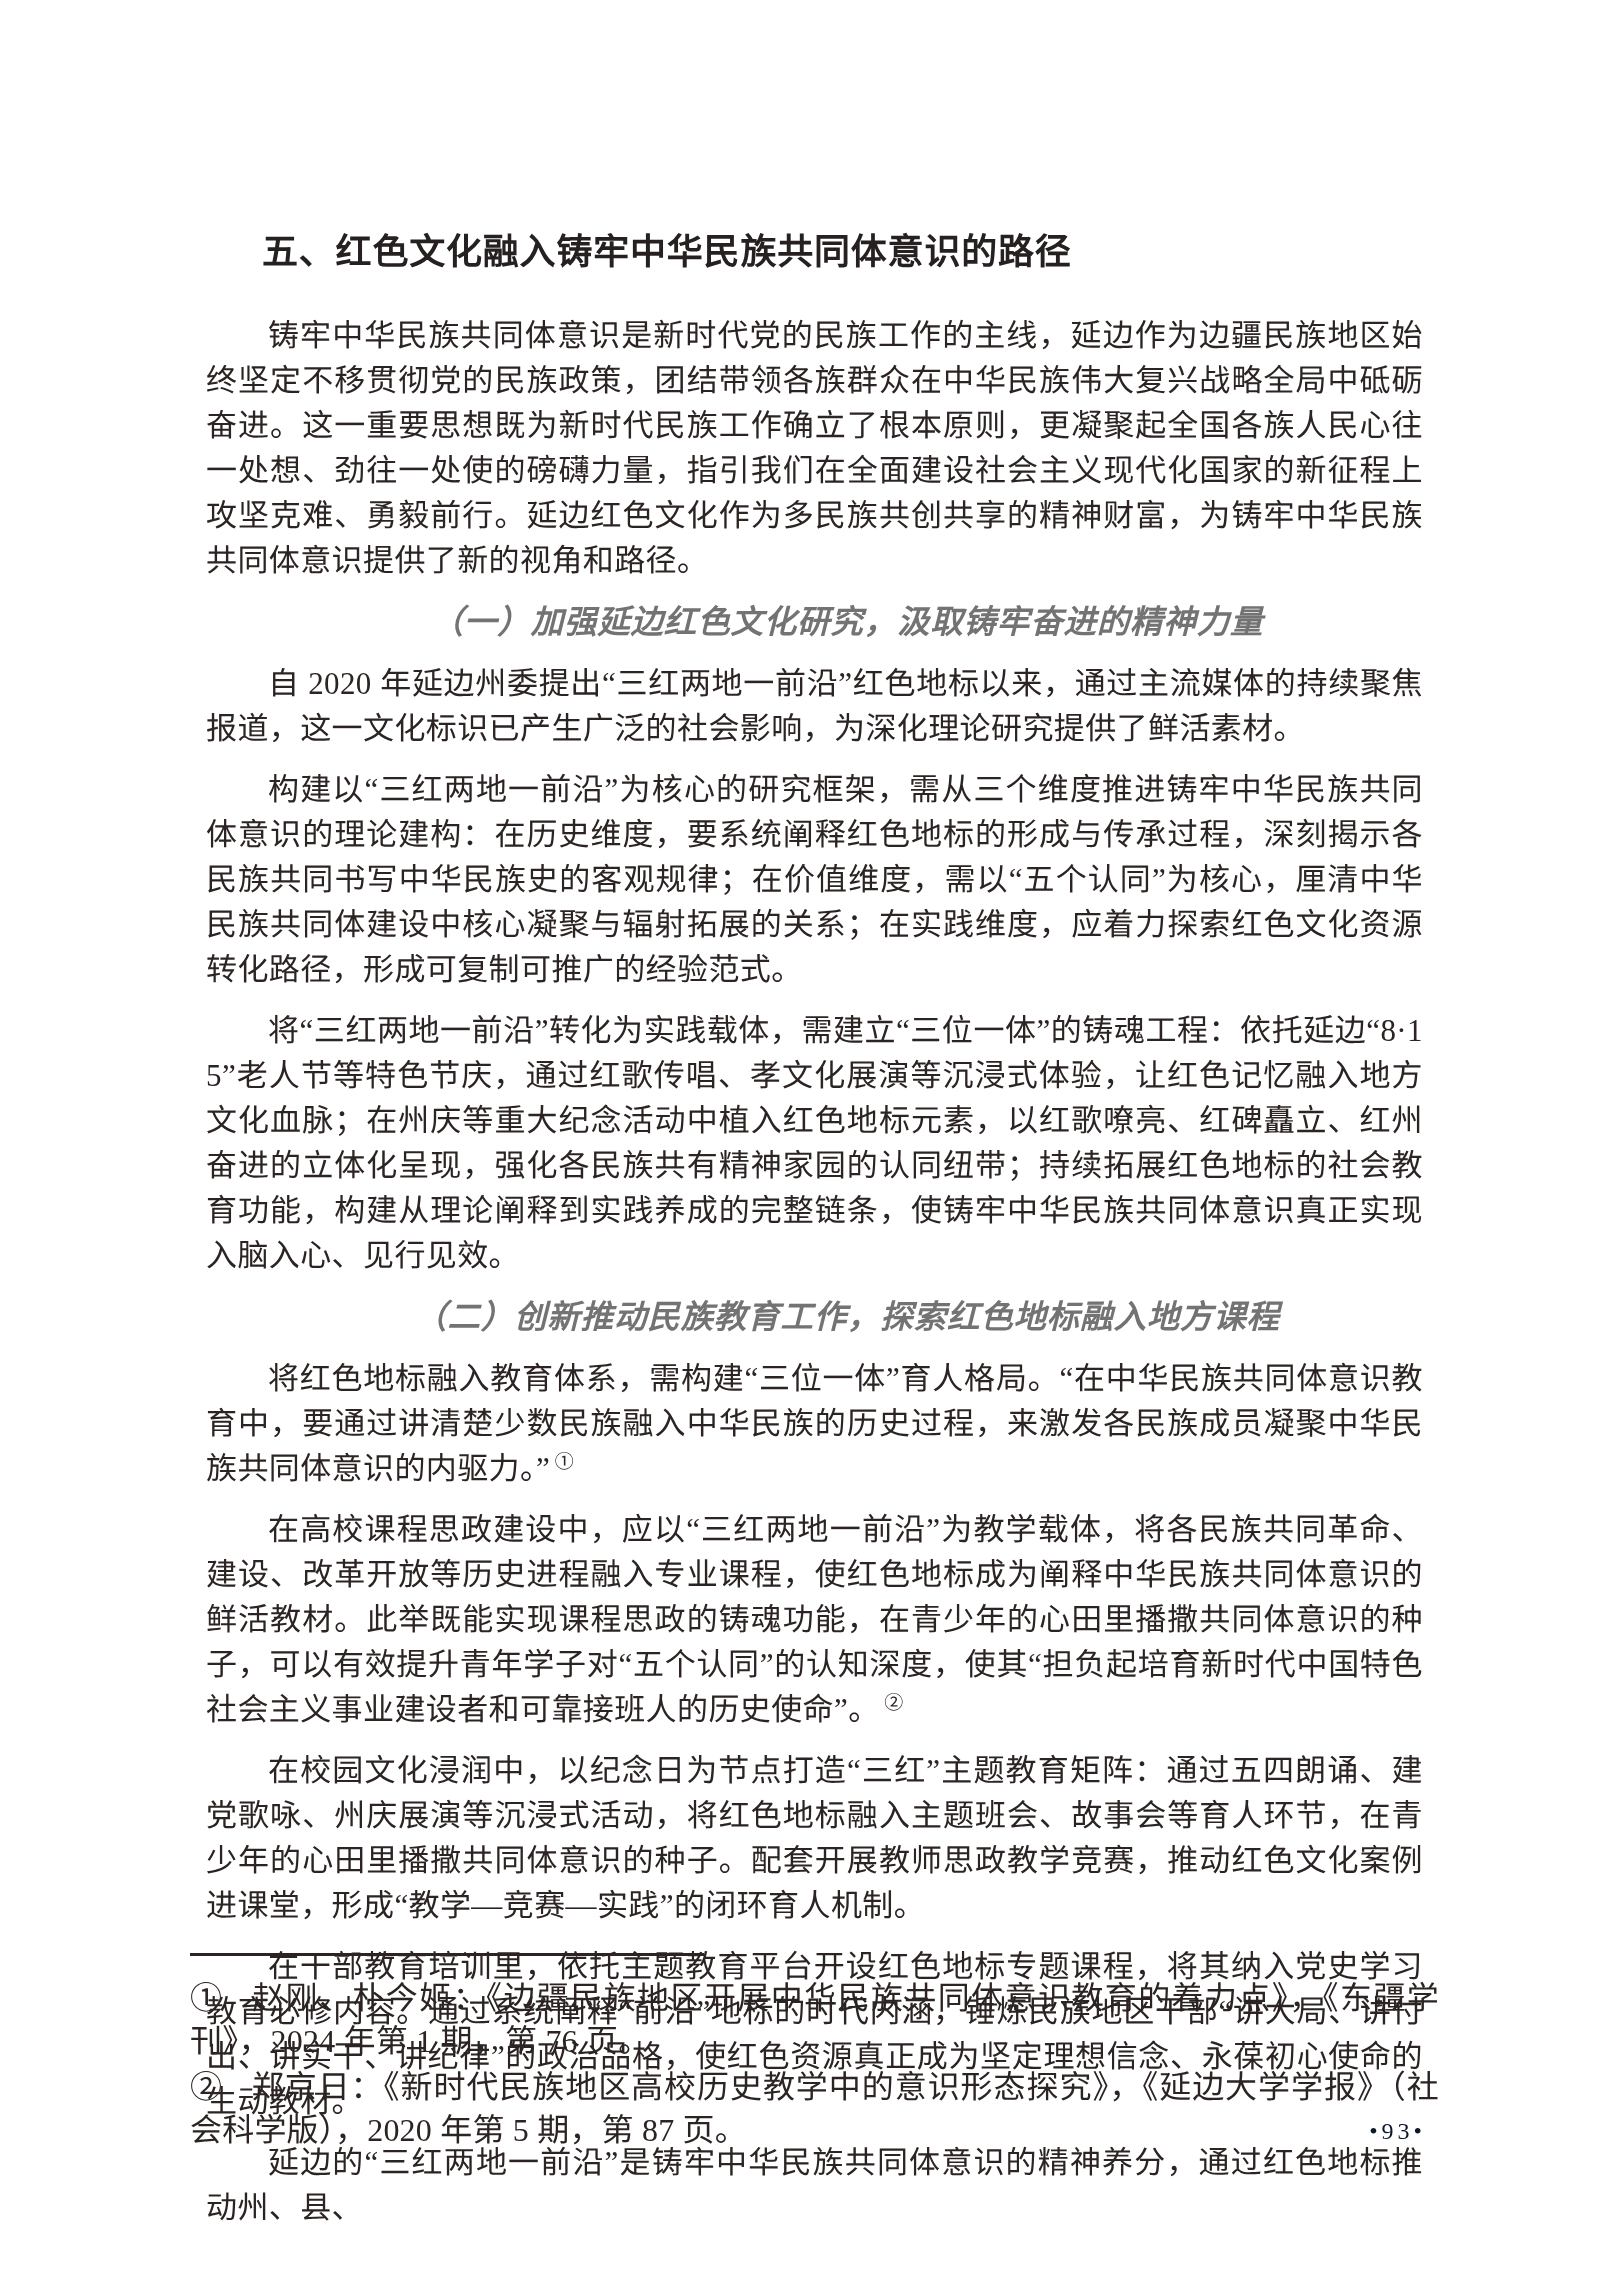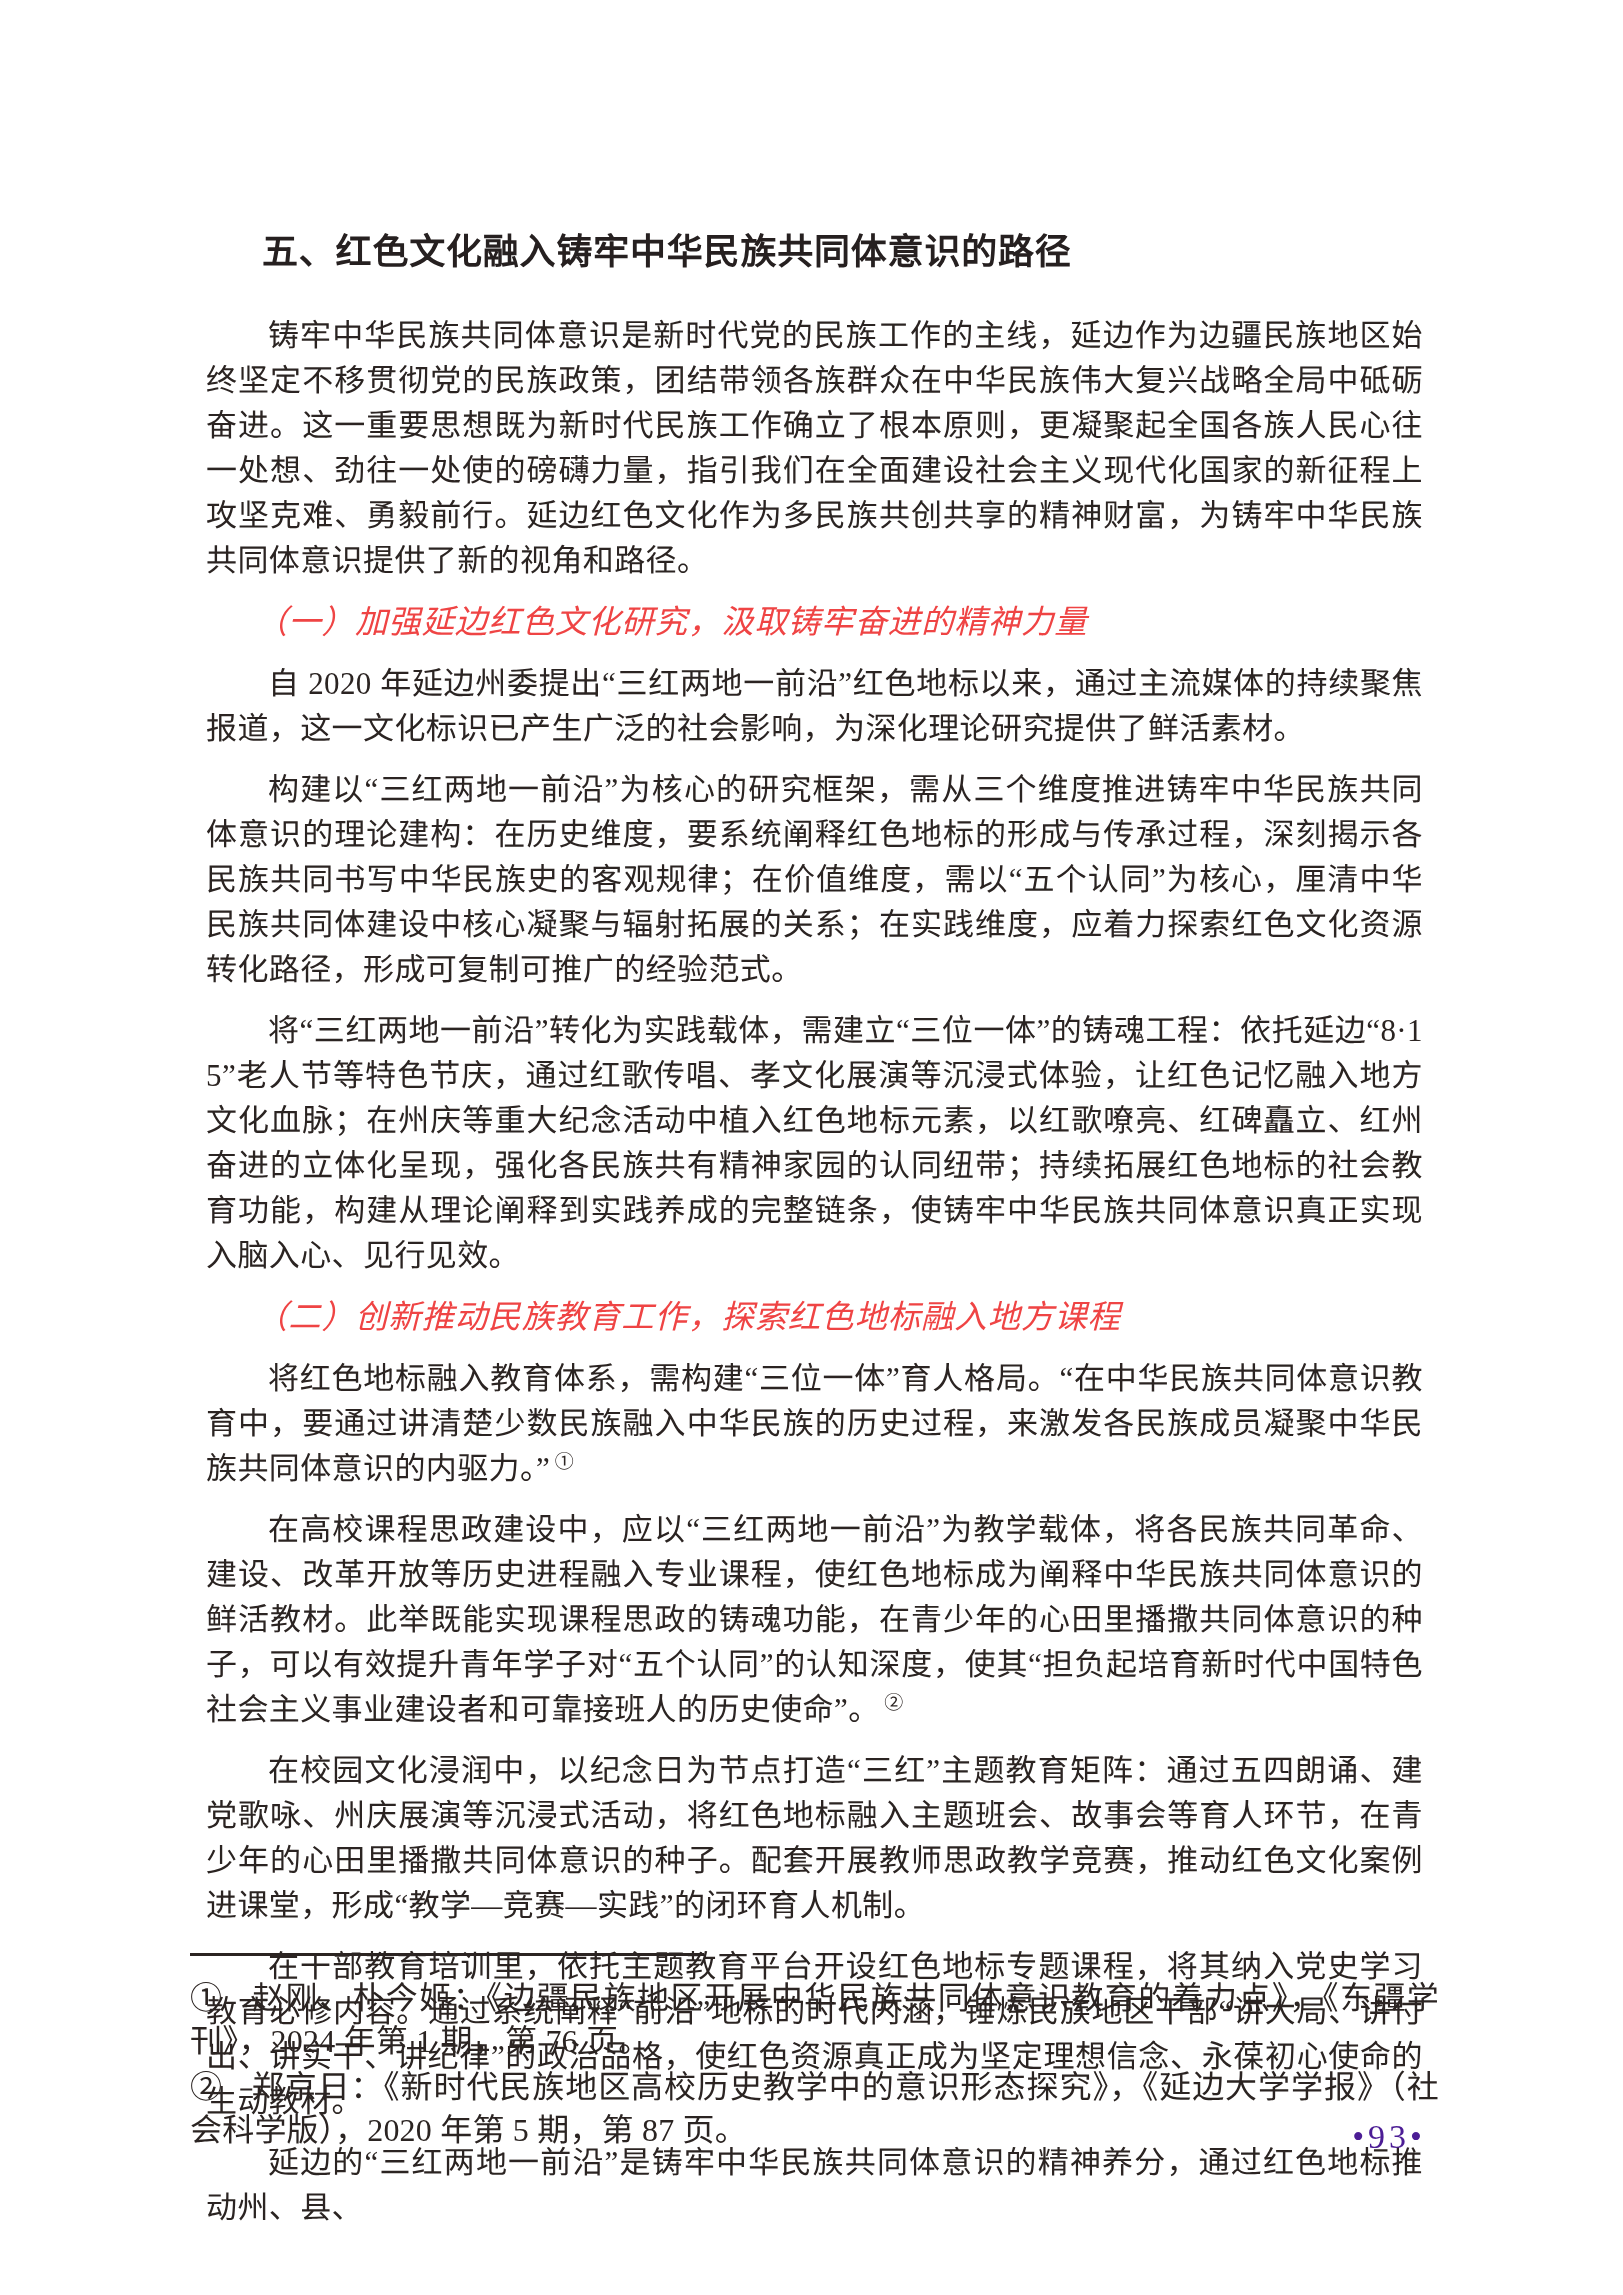--- a/index.html
+++ b/index.html
@@ -39,27 +39,28 @@
   }
   p.body sup {
     font-size: 19px;
     line-height: 0;
     vertical-align: 11px;
     margin-left: 4.8px;
   }
   h2.sub {
     font-family: "Liberation Serif", "DejaVu Serif", serif;
     font-style: italic;
-    font-weight: normal;
+    font-weight: bold;
     font-size: 32.5px;
     line-height: 46px;
     margin: 4.8px 0 11px 0;
     text-indent: 2em;
     letter-spacing: 0.8px;
-    color: #ef4444;
+    color: #737373;
+    text-align: center;
   }
   footer.footnotes {
     position: absolute;
     left: 190px;
     right: 184px;
     top: 1953px;
   }
   .fn-rule {
     width: 514px;
     height: 0;
@@ -72,23 +73,23 @@
     margin: 0 0 3.2px 0;
     text-align: justify;
     word-break: break-all;
     letter-spacing: 0.2px;
   }
   .fn-marker { margin-right: 0.9em; }
   .page-number {
     position: absolute;
     top: 2118px;
     right: 197px;
-    font-size: 34px;
+    font-size: 24px;
     letter-spacing: 4px;
-    color: #4c1d95;
+    color: #0f172a;
   }
 </style>
 </head>
 <body>
 
 <main class="page-inner">
 
   <h1 class="chapter">五、红色文化融入铸牢中华民族共同体意识的路径</h1>
 
   <p class="body">

